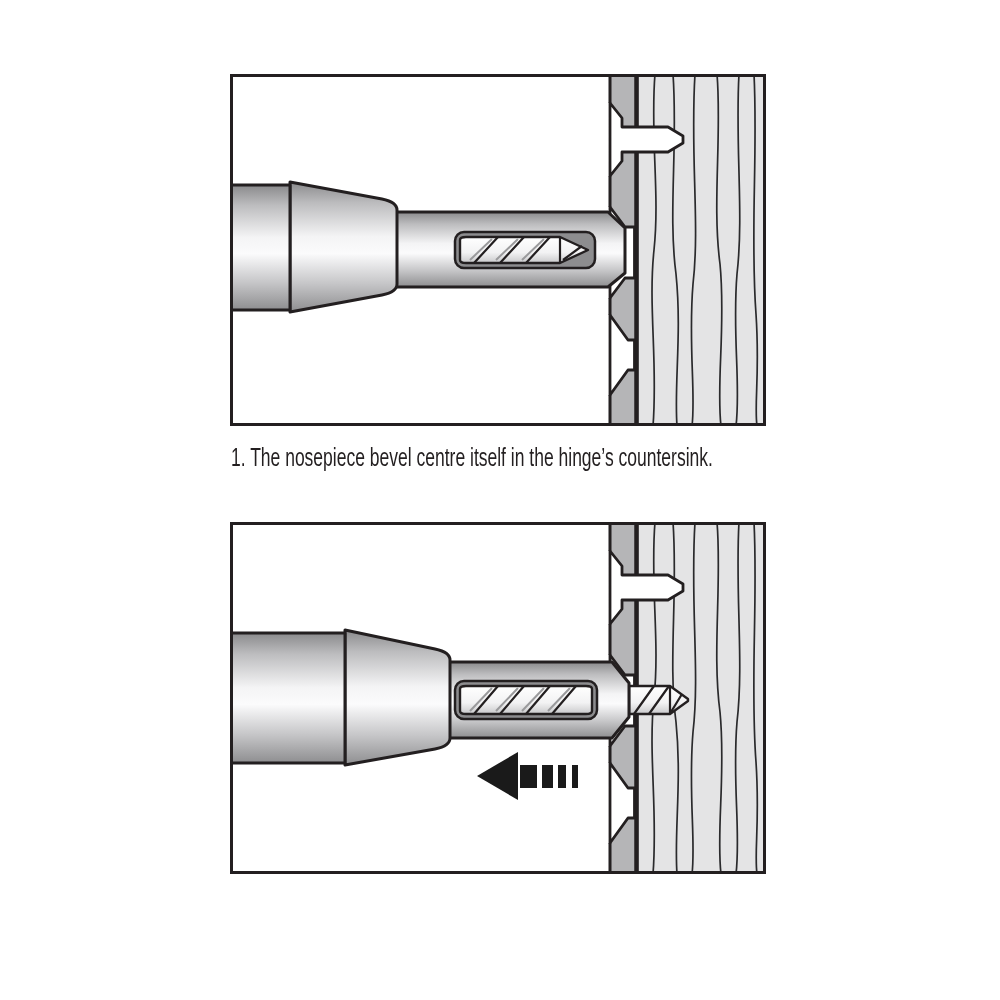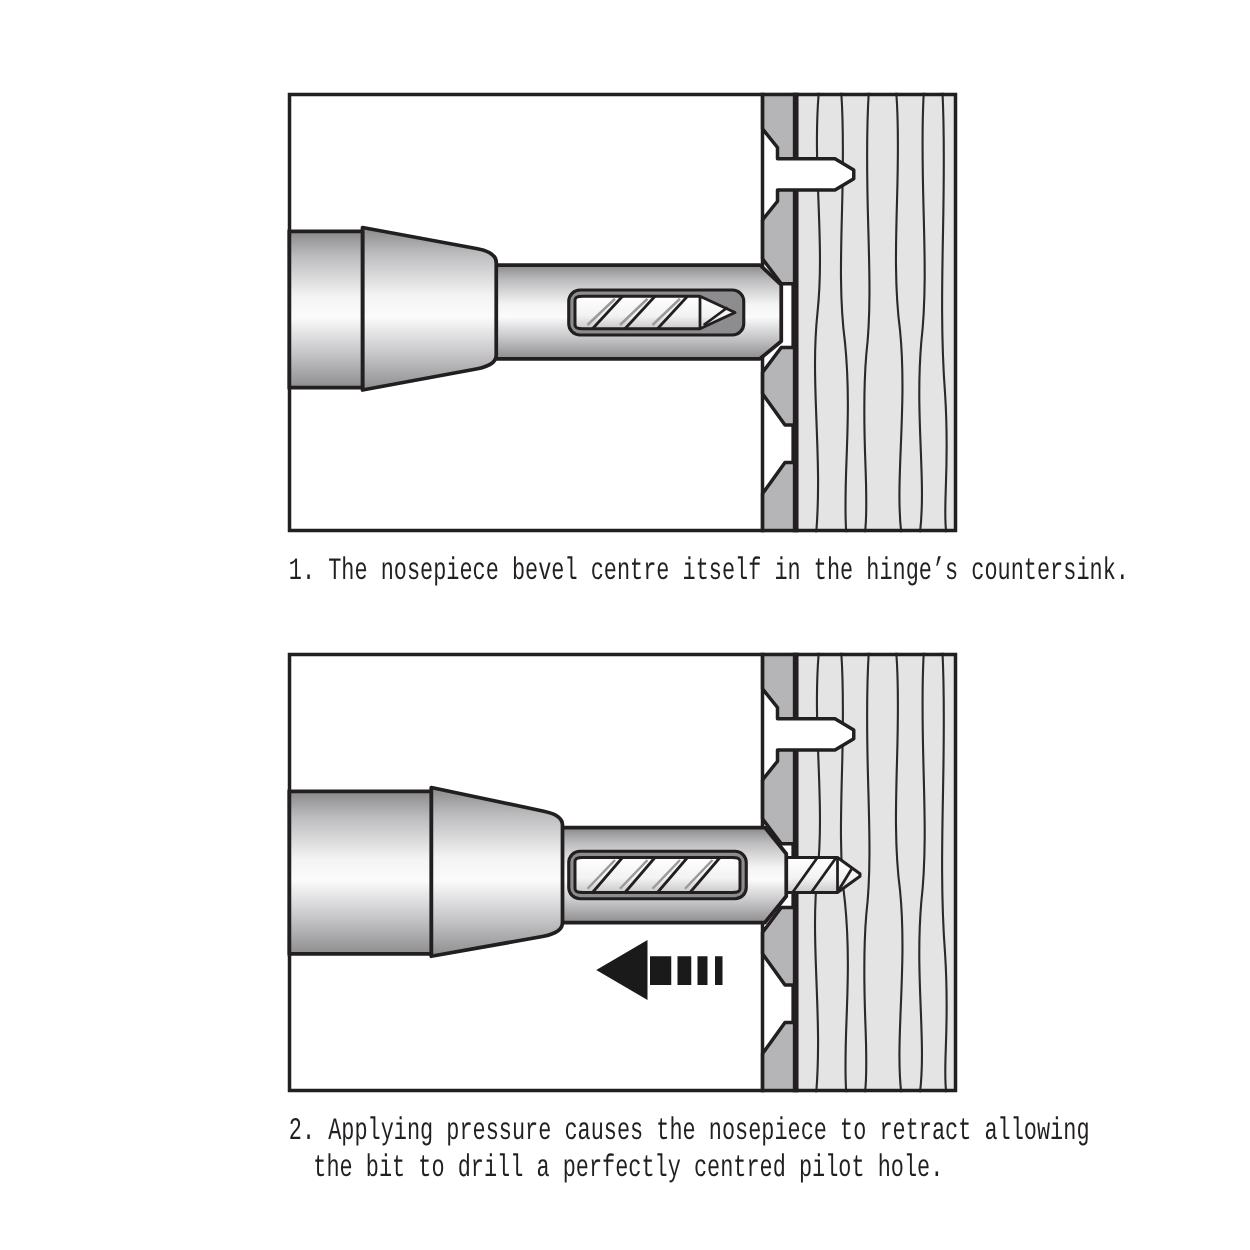--- a/index.html
+++ b/index.html
@@ -1,17 +1,17 @@
 <!DOCTYPE html>
 <html style="--background: #ffffff; --line: #231f20; --hinge: #b5b5b7; --wood: #e4e4e5; --window: #8d8d8f; --arrow: #1a1a1a; --metal_dark: #8a8a8c; --metal_light: #fbfbfc;"><head>
 <meta charset="utf-8">
 <style>
   html,body{margin:0;padding:0;background:#fff;}
   #canvas{position:relative;width:908px;height:1000px;background:var(--background,#fff);overflow:hidden;
-          font-family:Liberation Mono, monospace;}
+          font-family:Liberation Sans, sans-serif;}
   .panel{position:absolute;left:230px;width:536px;height:352px;}
   #panel1{top:74px;}
   #panel2{top:522px;}
   .caption{position:absolute;left:231px;color:var(--line,#231f20);font-size:25px;line-height:30px;white-space:nowrap;}
   .cap-scale{transform:scaleX(0.70);transform-origin:0 0;display:inline-block;}
   #caption1{top:442px;}
   #caption2{top:890px;}
   .cap-line2{margin-left:28px;}
   svg{display:block;}
   .hinge{fill:var(--hinge,#b5b5b7);}
@@ -149,20 +149,14 @@
         <rect x="290" y="243" width="17" height="23"></rect>
         <rect x="312" y="243" width="11" height="23"></rect>
         <rect x="328" y="243" width="8" height="23"></rect>
         <rect x="342" y="243" width="6" height="23"></rect>
       </g>
 
       <rect class="border" x="1.5" y="1.5" width="533" height="349"></rect>
     </svg>
   </div>
 
-  <div class="caption" id="caption2">
-    <span class="cap-scale">
-      <span style="display:block">2. Applying pressure causes the nosepiece to retract allowing</span>
-      <span style="display:block" class="cap-line2">the bit to drill a perfectly centred pilot hole.</span>
-    </span>
-  </div>
 
 </div>
 
 </body></html>

